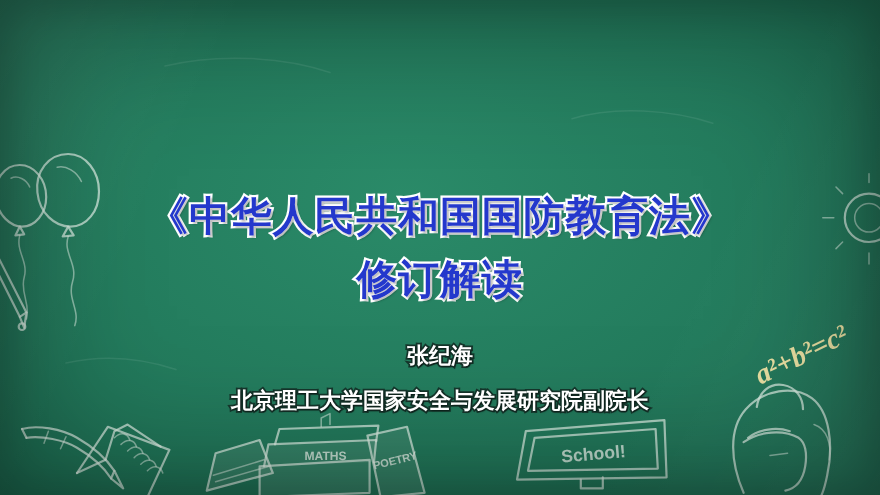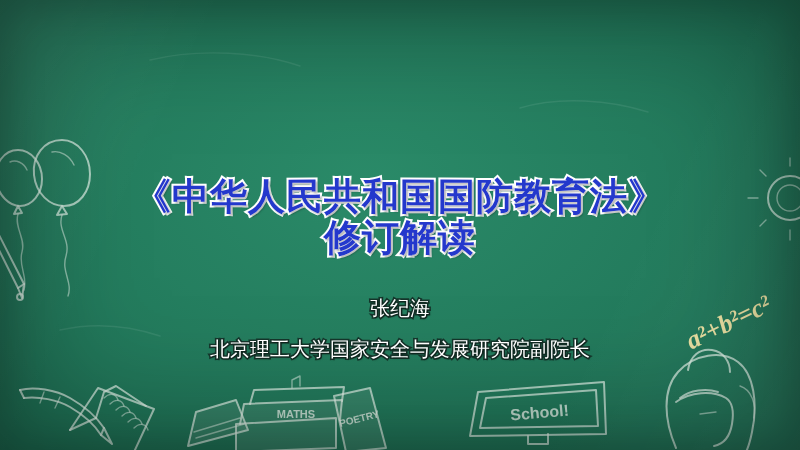--- a/index.html
+++ b/index.html
@@ -101,29 +101,29 @@
     font-weight: 700;
     letter-spacing: 1px;
     color: #2438cc;
     -webkit-text-stroke: 4px #ffffff;
     paint-order: stroke fill;
     text-shadow:
       0 0 1px #ffffff,
       2px 2px 2px rgba(0,0,0,0.28);
     white-space: nowrap;
   }
-  .title-line + .title-line { margin-top: 0; }
+  .title-line + .title-line { margin-top: 16px; }
 
   .presenter-block {
     margin-top: 36px;
     line-height: 1.30;
   }
   .presenter-line {
     font-size: 20px;
-    font-weight: 400;
+    font-weight: 700;
     color: #ffffff;
     -webkit-text-stroke: 3.2px #15352b;
     paint-order: stroke fill;
     text-shadow: 1px 1px 2px rgba(0,0,0,0.55);
     white-space: nowrap;
   }
   .presenter-line + .presenter-line { margin-top: 15px; }
 </style>
 </head>
 <body>

